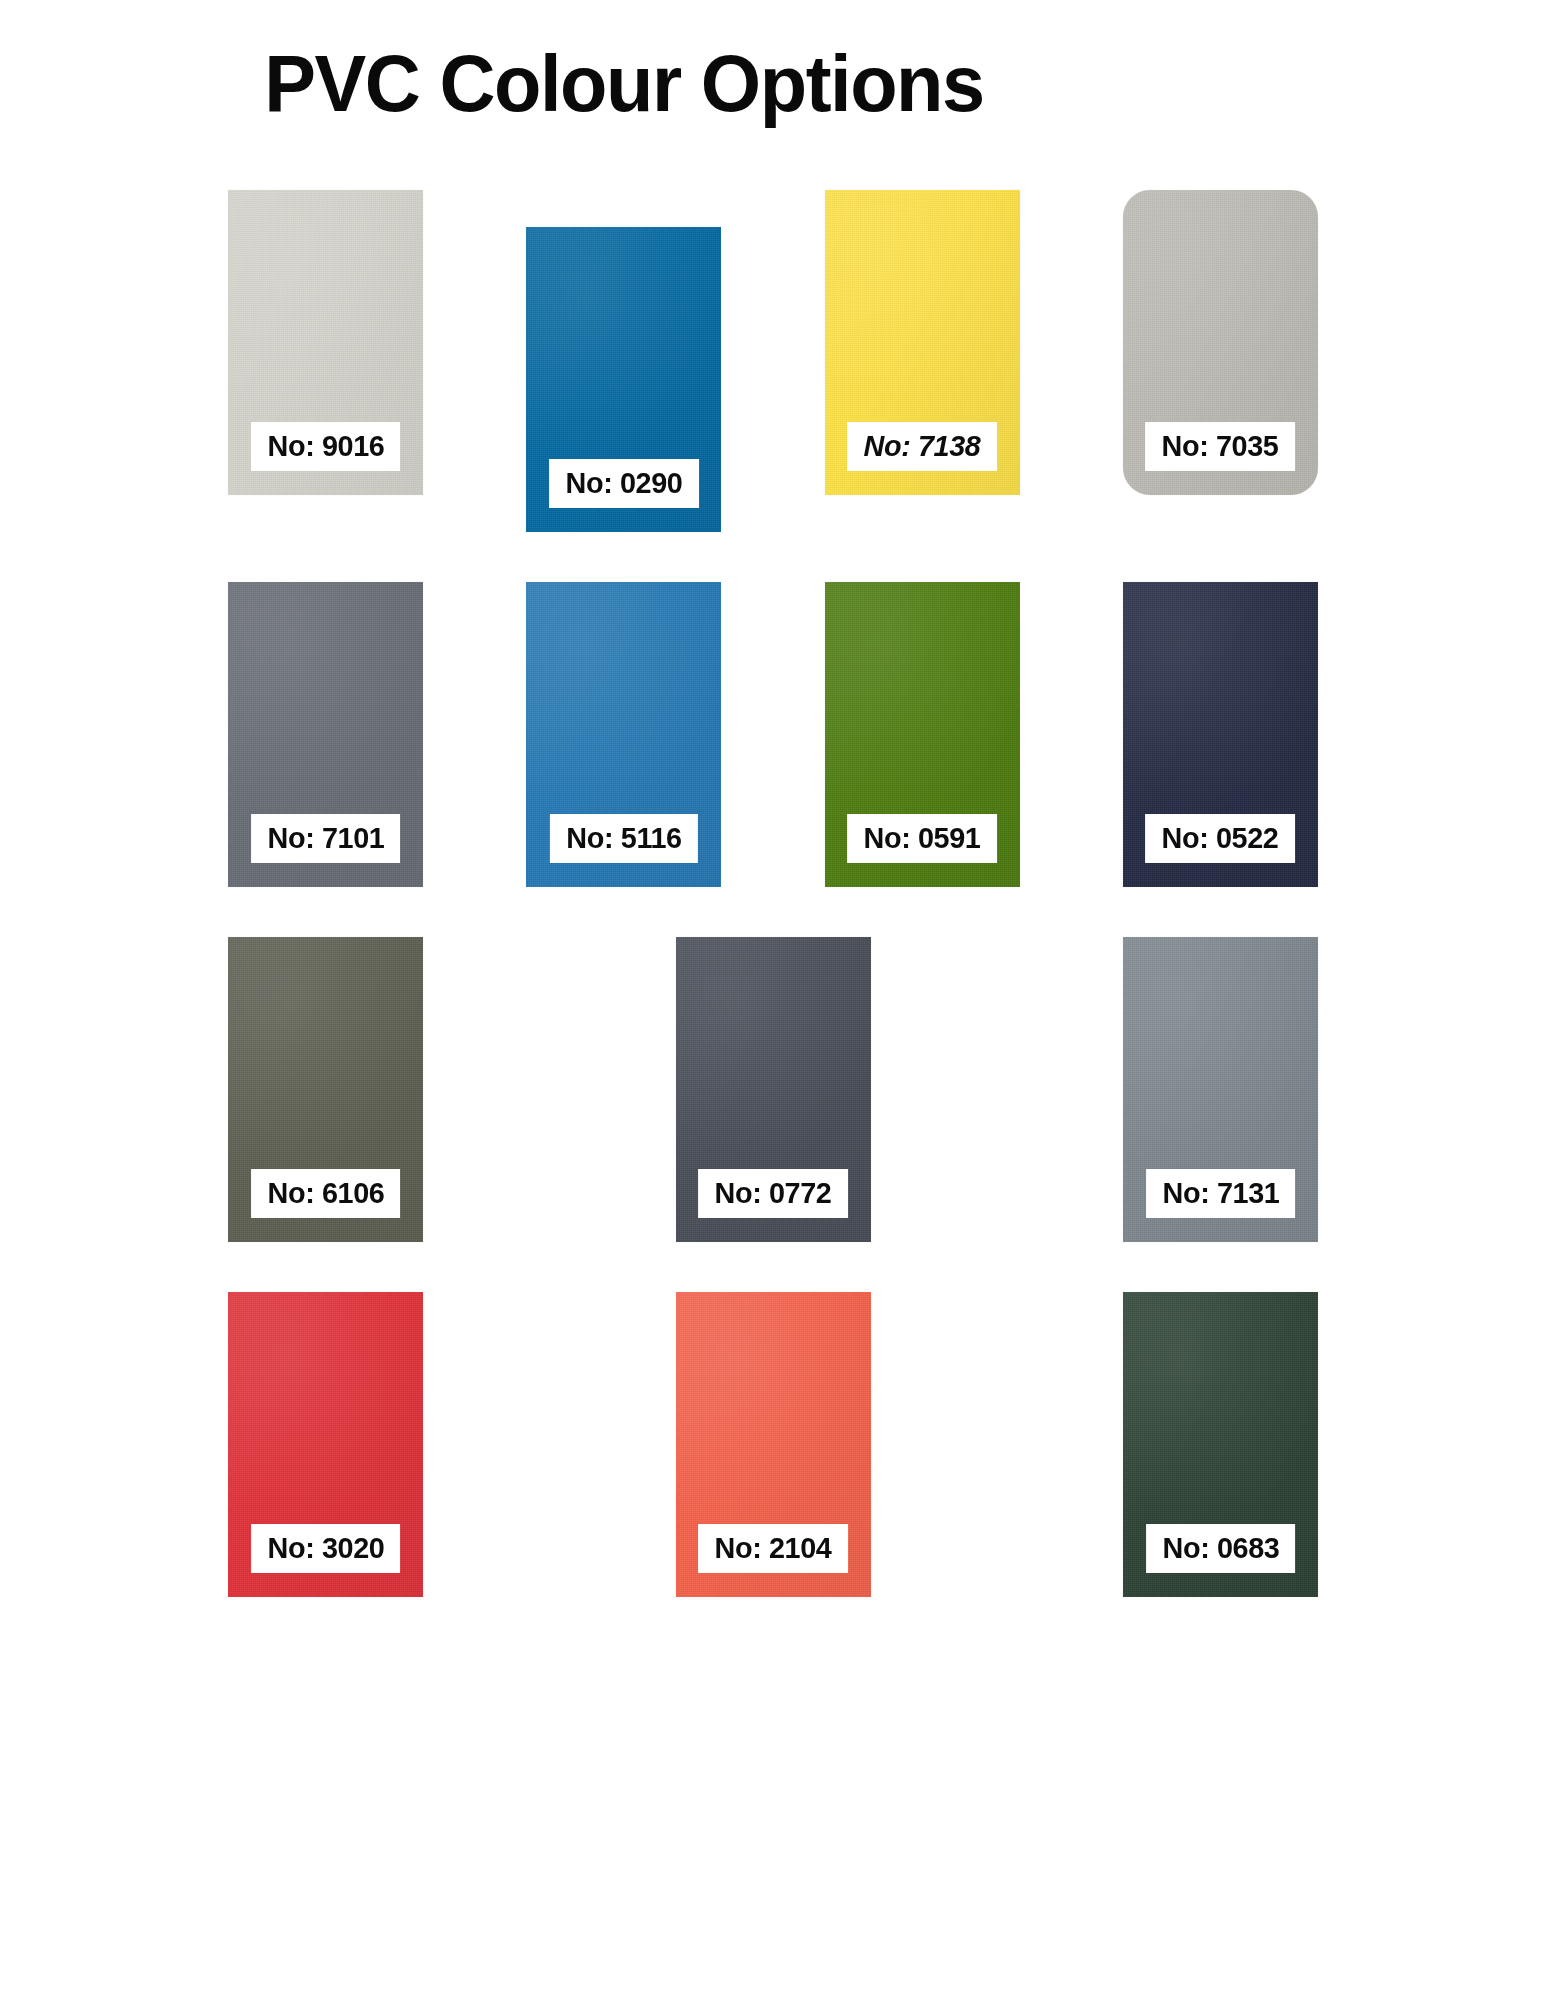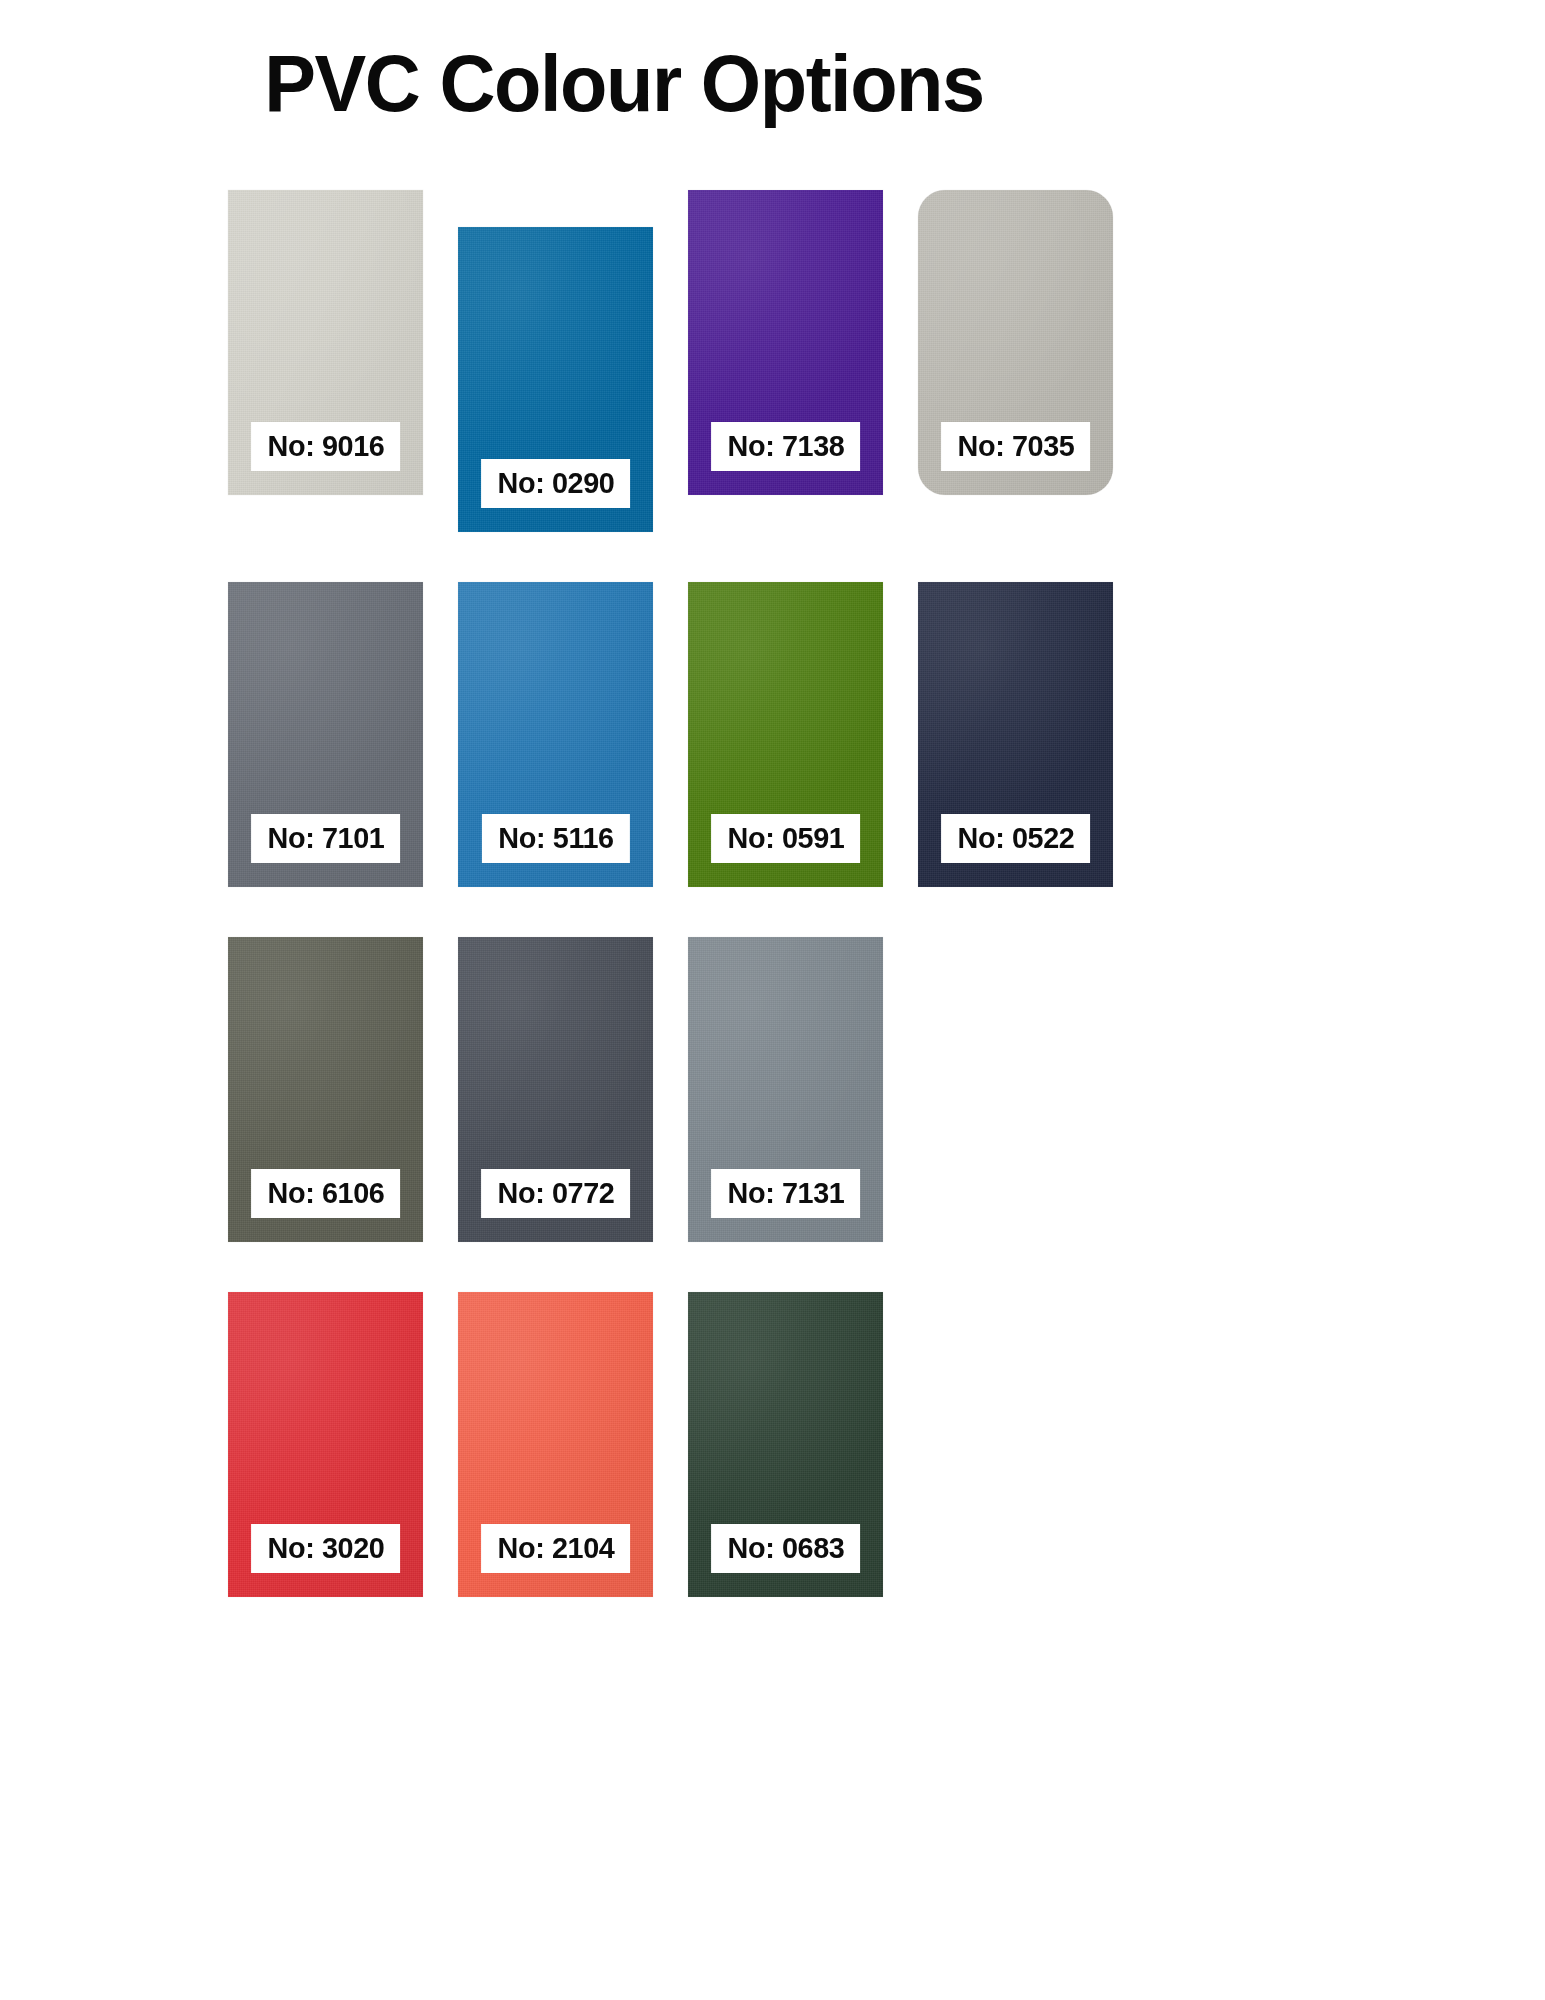--- a/index.html
+++ b/index.html
@@ -48,21 +48,21 @@
   
   .grid {
     position: absolute;
     left: 228px;
     top: 190px;
     width: 1090px;
   }
   .swatch-row {
     display: flex;
     flex-direction: row;
-    justify-content: flex-start;
+    justify-content: space-between;
     margin-bottom: 50px;
   }
   .swatch-row:last-child { margin-bottom: 0; }
 
   .swatch {
     position: relative;
     width: 195px;
     height: 305px;
     margin-right: 35px;
     flex: 0 0 auto;
@@ -131,21 +131,21 @@
           <span class="badge-text">No: 9016</span>
         </div>
       </div>
       <div class="swatch" style="background-color: #0369a1; margin-top: 37px;">
         <div class="tex"></div>
         <div class="sheen"></div>
         <div class="badge">
           <span class="badge-text">No: 0290</span>
         </div>
       </div>
-      <div class="swatch" style="background-color: #4c1d95;">
+      <div class="swatch" style="background-color: #fde047; font-style: italic;">
         <div class="tex"></div>
         <div class="sheen"></div>
         <div class="badge">
           <span class="badge-text">No: 7138</span>
         </div>
       </div>
       <div class="swatch" style="background-color: rgb(188, 186, 179); border-radius: 27px;">
         <div class="tex"></div>
         <div class="sheen"></div>
         <div class="badge">

